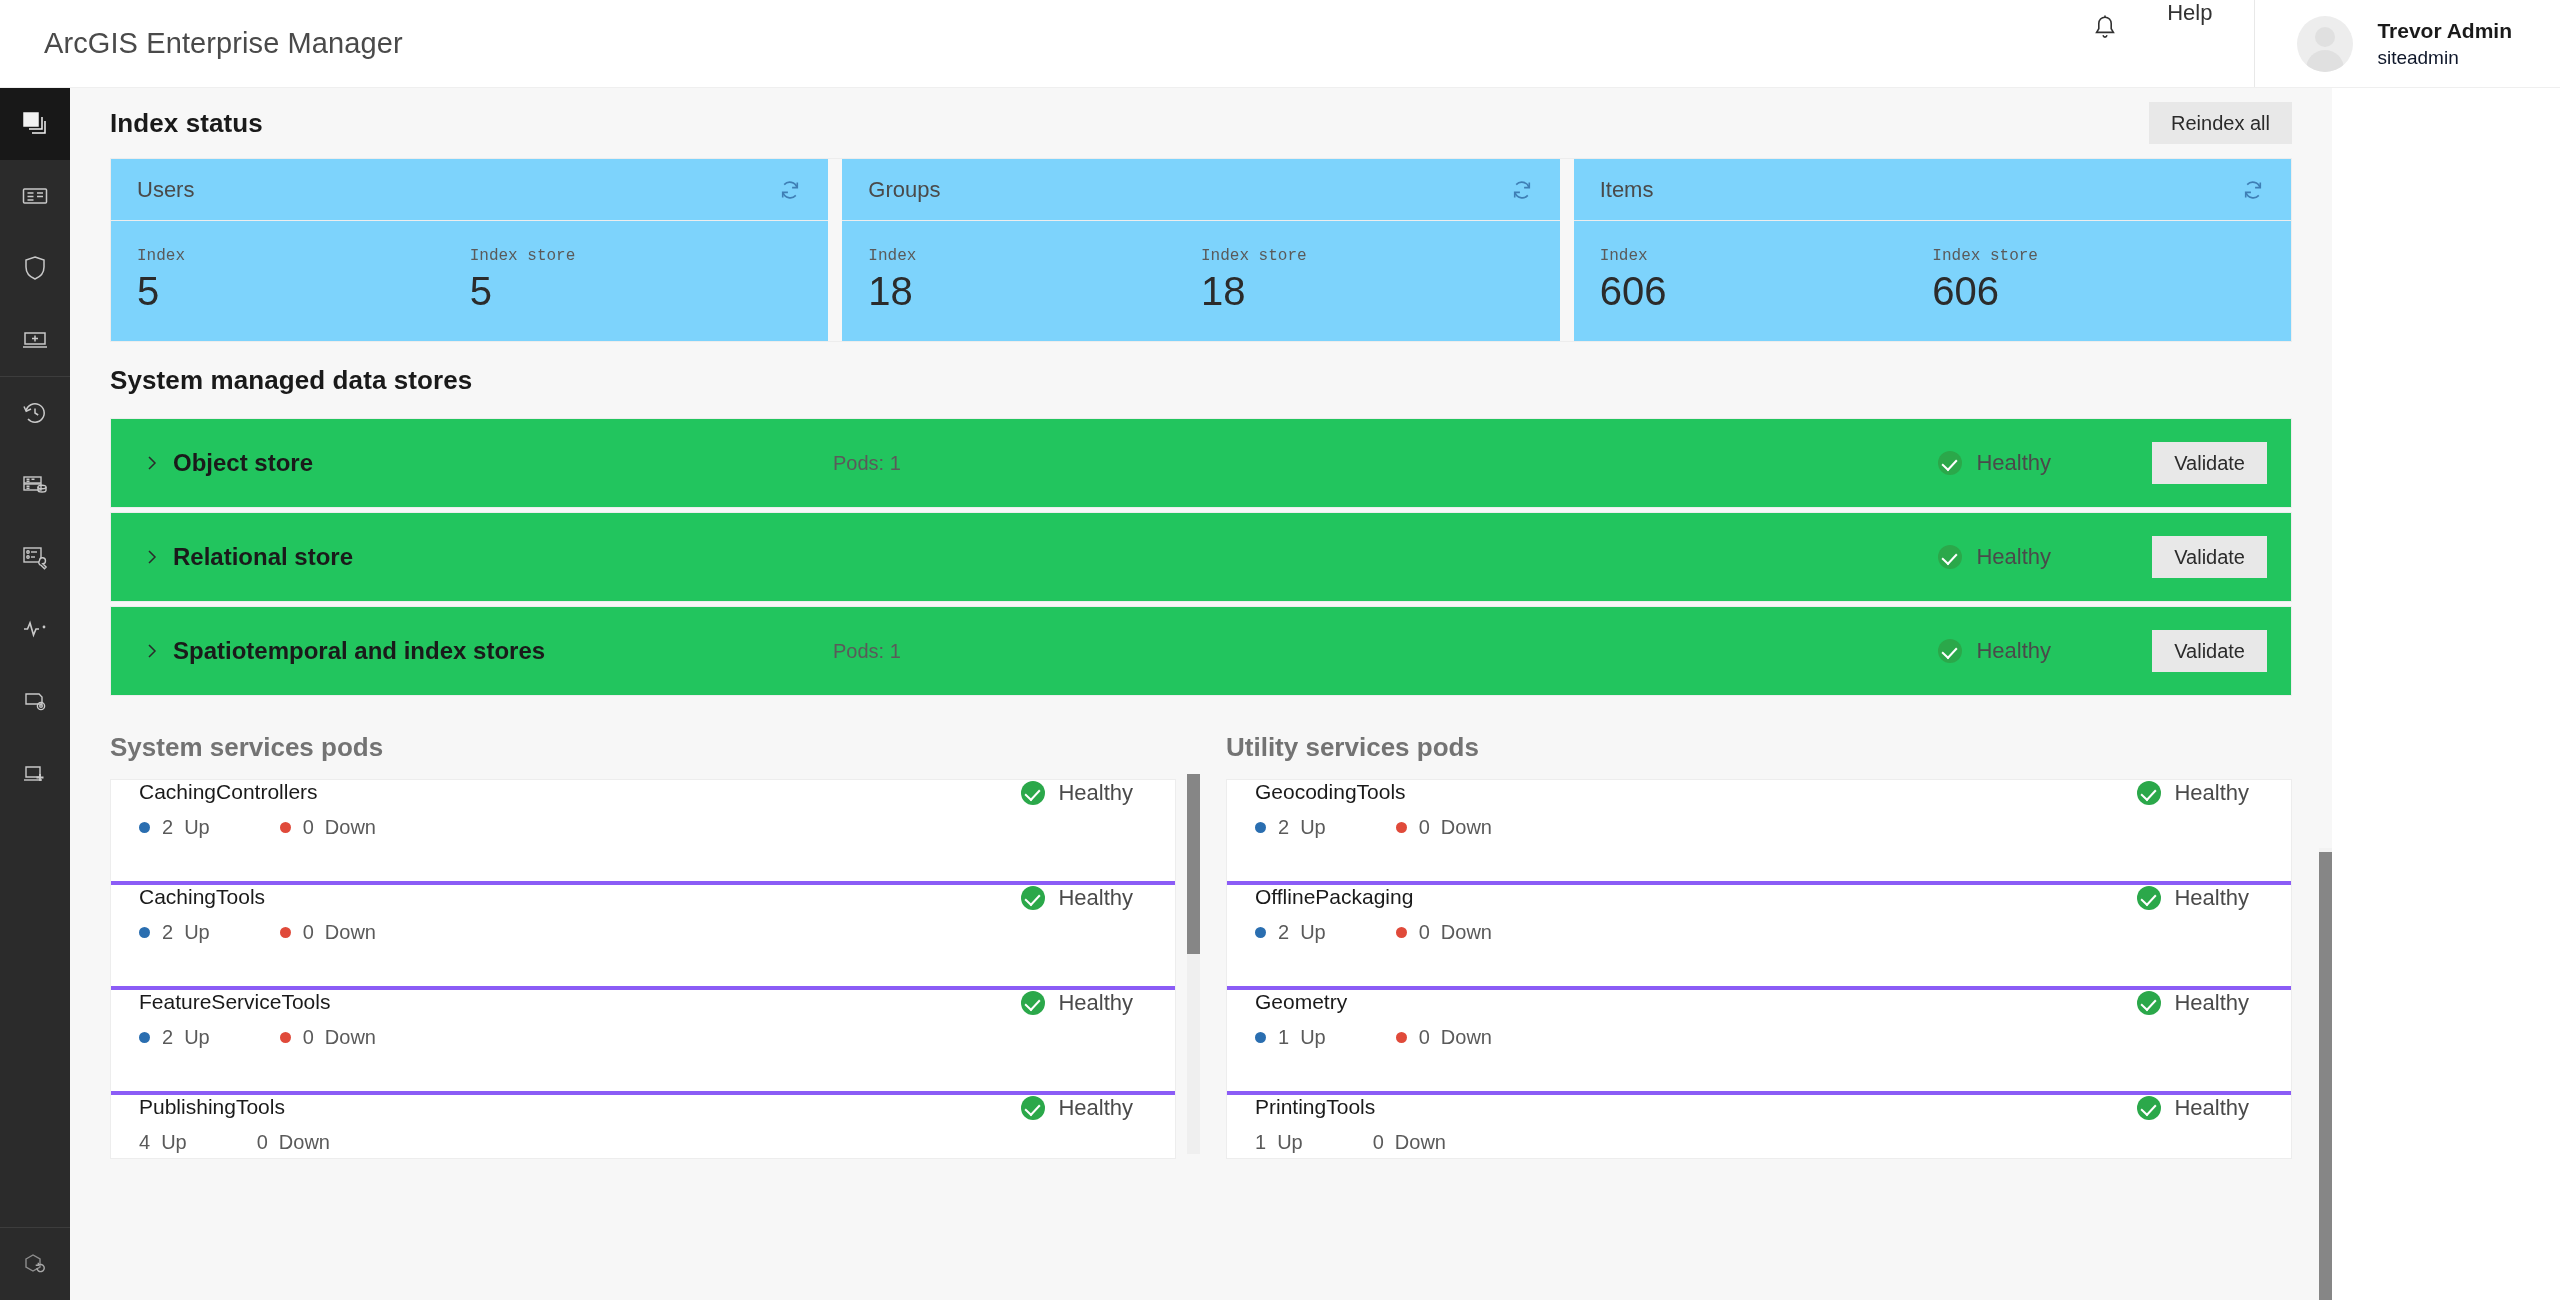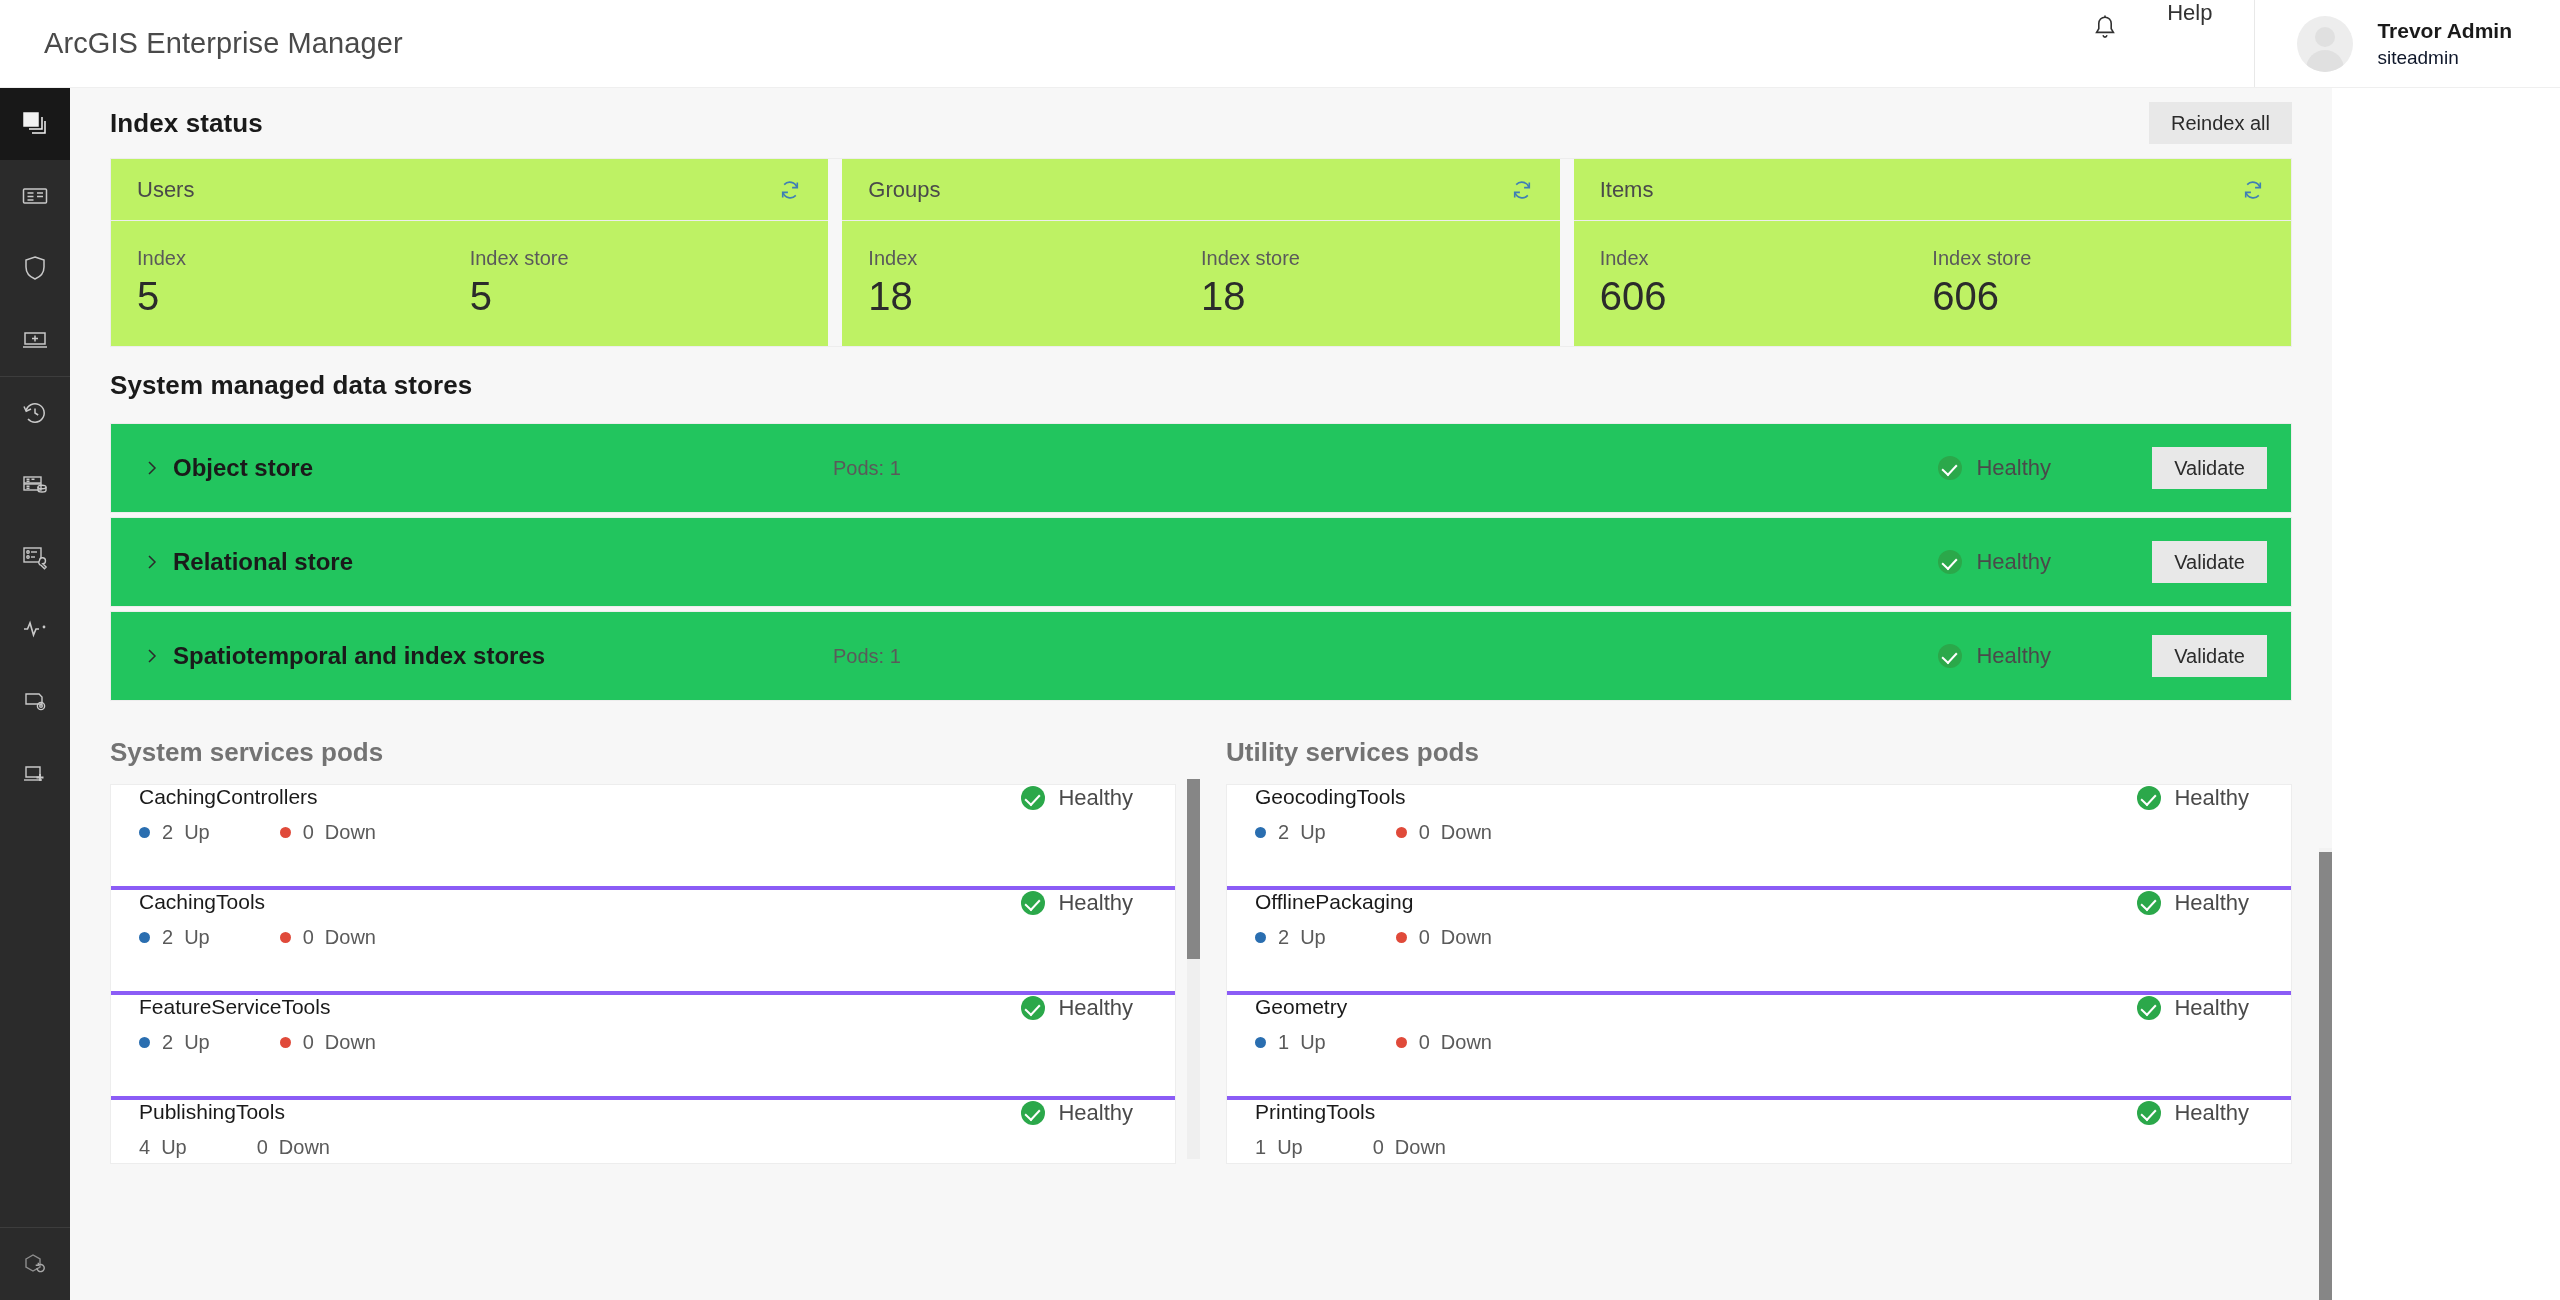--- a/index.html
+++ b/index.html
@@ -107,33 +107,33 @@
     line-height: 1;
   }
 
   
   .cards-row {
     display: flex;
     margin: 0 40px;
     background: #ffffff;
     border: 1px solid #ededed;
   }
-  .idx-card { flex: 1 1 0; background: #bef264; }
+  .idx-card { flex: 1 1 0; background: #7dd3fc; }
   .idx-card + .idx-card { border-left: 14px solid #f7f7f7; }
   .idx-card-head {
     height: 62px;
     display: flex; align-items: center; justify-content: space-between;
     padding: 0 26px 0 26px;
     border-bottom: 1px solid #ededed;
   }
   .idx-card-title { font-size: 22px; color: #4a4a4a; }
   .refresh-btn { cursor: pointer; display: flex; }
   .idx-card-body { display: flex; padding: 26px 26px 30px 26px; }
   .idx-metric { flex: 1 1 0; }
-  .idx-metric-label { font-size: 20px; color: #5a5a5a; }
+  .idx-metric-label { font-size: 16px; color: #5a5a5a; font-family: Liberation Mono, monospace; }
   .idx-metric-value {
     font-size: 40px; color: #2b2b2b; margin-top: 6px; line-height: 1;
   }
 
   
   .store-list { margin: 0 40px; }
   .store-row {
     background: #22c55e;
     height: 90px;
     display: flex; align-items: center;

